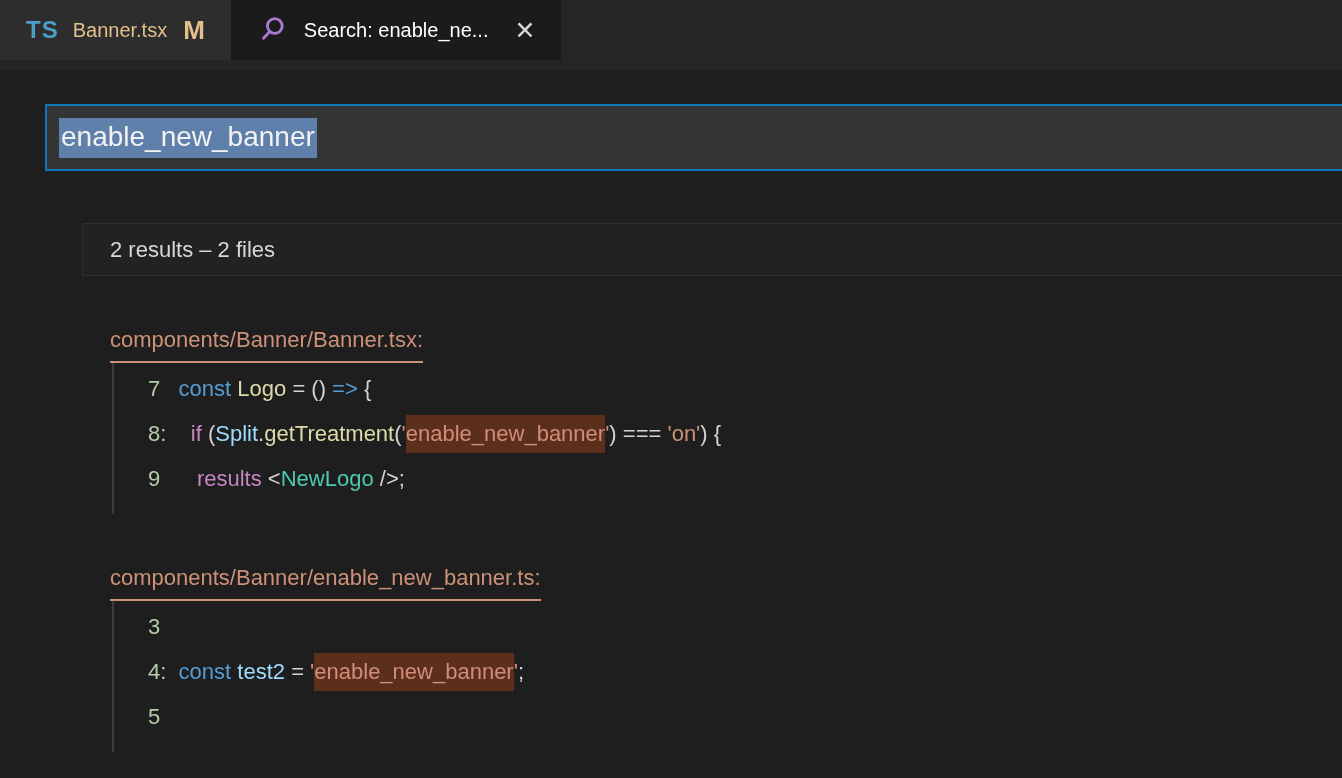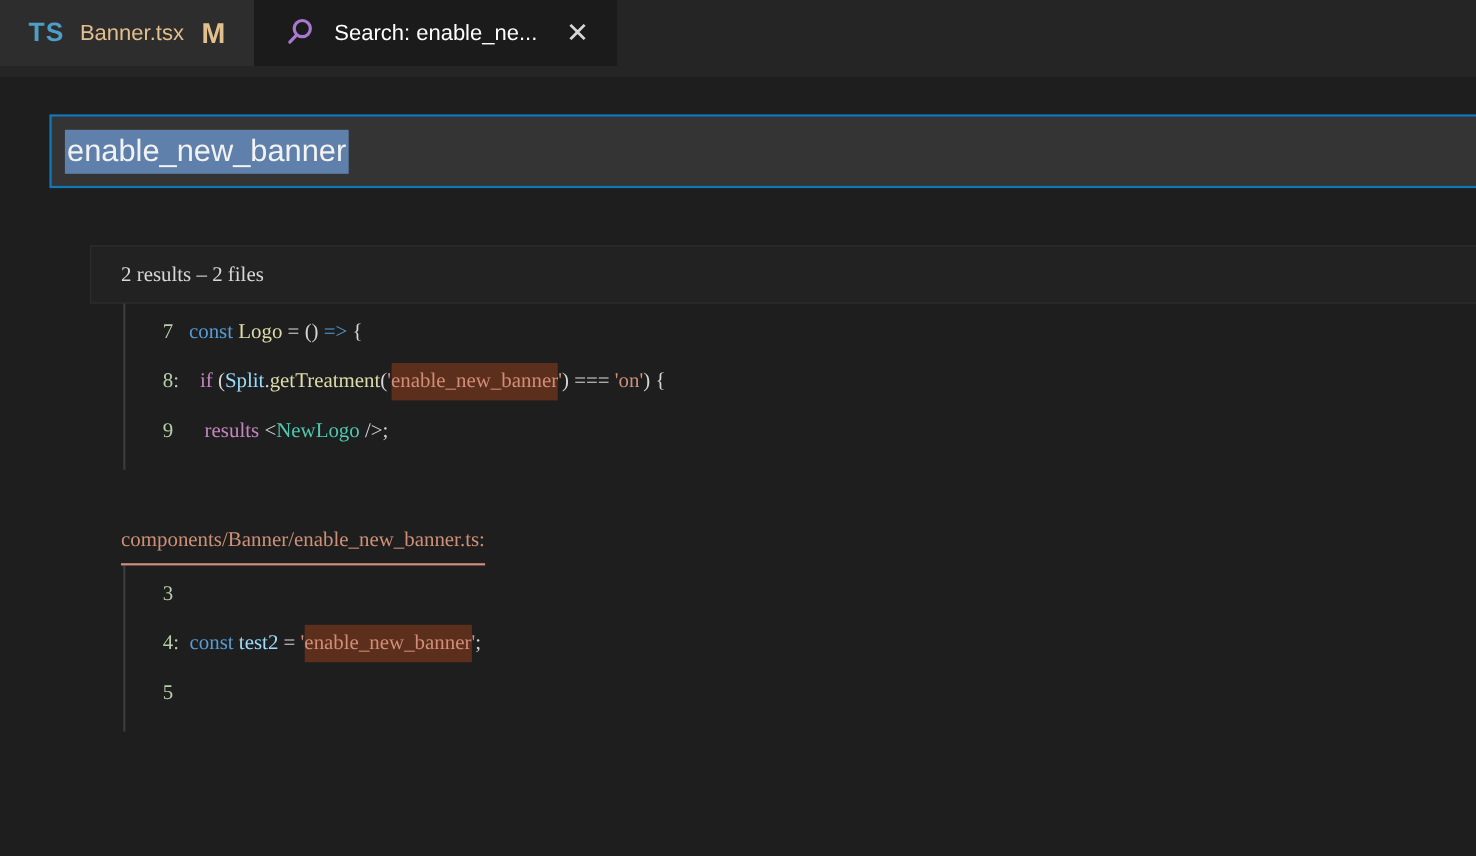--- a/index.html
+++ b/index.html
@@ -49,22 +49,22 @@
     color:#f2f2f2;
     padding:3px 2px 5px 2px;
   }
   
   .summary-line{
     position:absolute;left:82px;top:153px;right:-8px;height:53px;
     border:1px solid #303030;background:#222222;
     display:flex;align-items:center;padding-left:27px;
   }
   .mono{
-    font-family:Liberation Serif, serif;
-    font-size:19px;
+    font-family:Liberation Sans, sans-serif;
+    font-size:22px;
   }
   .summary-line .summary-text{color:#d8d8d8;}
   
   .results{position:absolute;left:0;top:206px;right:0;bottom:0;}
   .file-heading{
     margin:46px 0 0 110px;
     display:block;cursor:pointer;
   }
   .file-heading-text{
     color:var(--file-path,#ce9178);
@@ -125,20 +125,21 @@
 
   <div class="query-input">
     <span class="sel">enable_new_banner</span>
   </div>
 
   <div class="summary-line">
     <span class="summary-text mono">2 results – 2 files</span>
   </div>
 
   <div class="results mono">
+      <div class="file-heading"><span class="file-heading-text">components/Banner/Banner.tsx:</span></div>
       <div class="code-lines">
         <div class="code-line"><span class="ln">7</span><span class="tk-pln">   </span><span class="tk-kw">const</span><span class="tk-pln"> </span><span class="tk-fn">Logo</span><span class="tk-pln"> = () </span><span class="tk-kw">=&gt;</span><span class="tk-pln"> {</span></div>
         <div class="code-line"><span class="ln">8:</span><span class="tk-pln">    </span><span class="tk-ctl">if</span><span class="tk-pln"> (</span><span class="tk-var">Split</span><span class="tk-pln">.</span><span class="tk-fn">getTreatment</span><span class="tk-pln">(</span><span class="tk-str">'</span><span class="tk-match">enable_new_banner</span><span class="tk-str">'</span><span class="tk-pln">) === </span><span class="tk-str">'on'</span><span class="tk-pln">) {</span></div>
         <div class="code-line"><span class="ln">9</span><span class="tk-pln">      </span><span class="tk-ctl">results</span><span class="tk-pln"> &lt;</span><span class="tk-cls">NewLogo</span><span class="tk-pln"> /&gt;;</span></div>
       </div>
       <div class="file-heading"><span class="file-heading-text">components/Banner/enable_new_banner.ts:</span></div>
       <div class="code-lines">
         <div class="code-line"><span class="ln">3</span></div>
         <div class="code-line"><span class="ln">4:</span><span class="tk-pln">  </span><span class="tk-kw">const</span><span class="tk-pln"> </span><span class="tk-var">test2</span><span class="tk-pln"> = </span><span class="tk-str">'</span><span class="tk-match">enable_new_banner</span><span class="tk-str">'</span><span class="tk-pln">;</span></div>
         <div class="code-line"><span class="ln">5</span></div>

